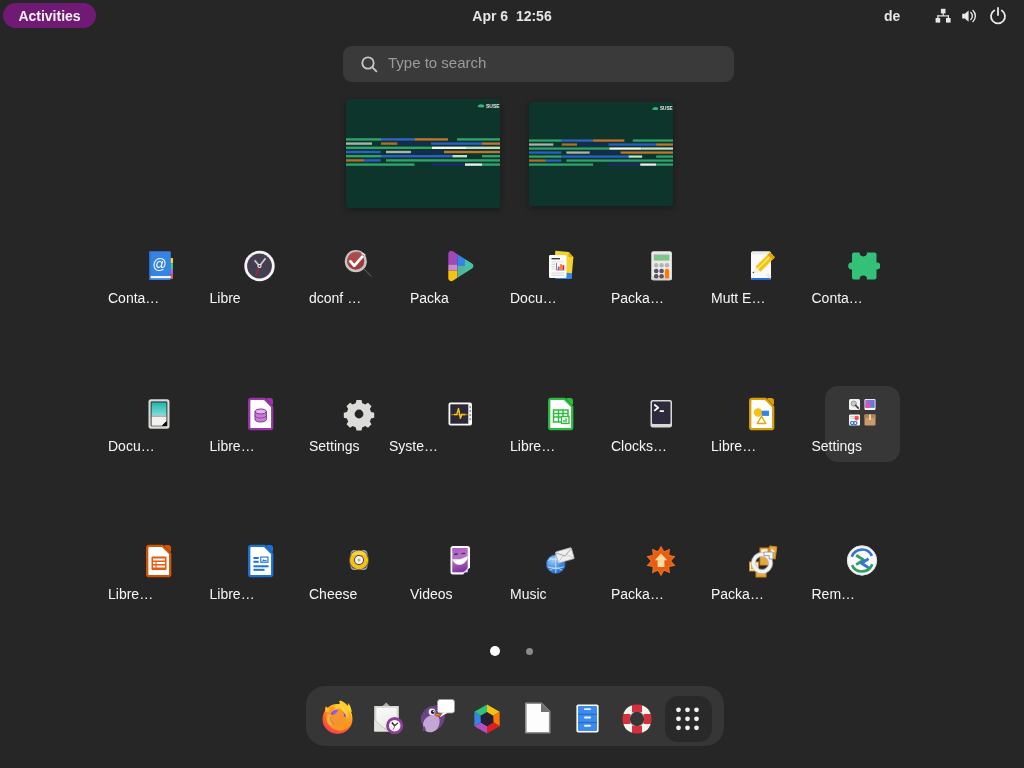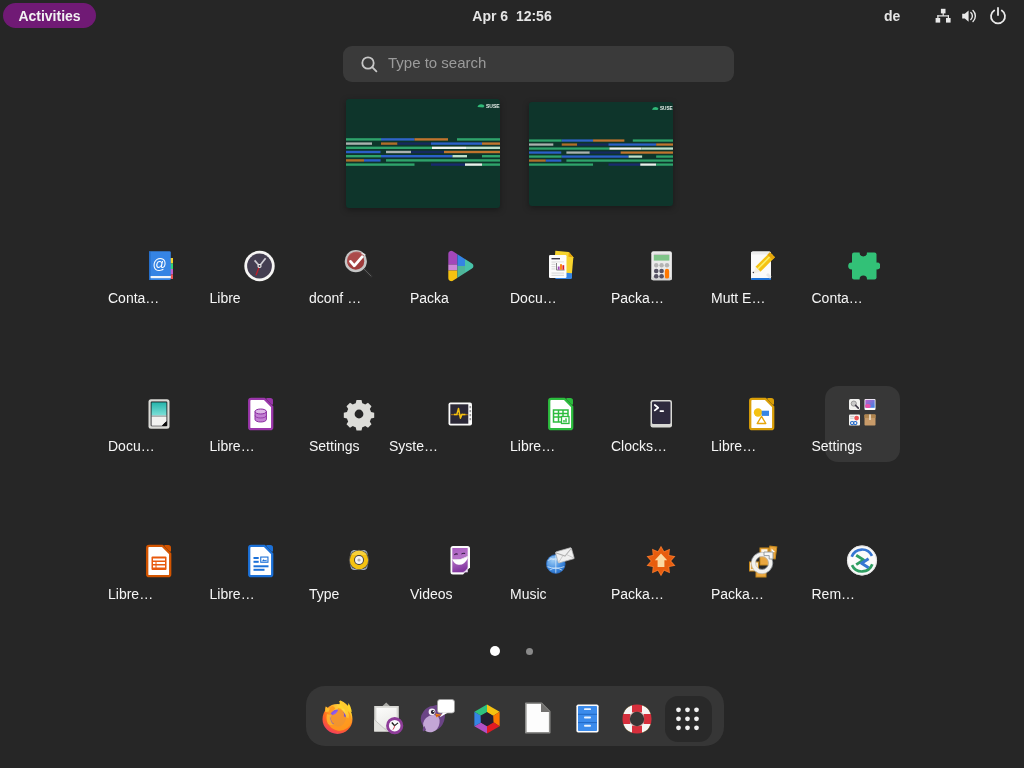--- a/index.html
+++ b/index.html
@@ -374,21 +374,21 @@
   <circle cx="24.7" cy="9.2" r="1" fill="#8494a4"></circle>
   <circle cx="11.3" cy="24.8" r="1" fill="#8494a4"></circle>
   <circle cx="24.7" cy="24.8" r="1" fill="#8494a4"></circle>
   <circle cx="18" cy="17" r="10.2" fill="#57534e"></circle>
   <circle cx="18" cy="17" r="9.2" fill="#f5c211"></circle>
   <path d="M10.2 12 a9.2 9.2 0 0 1 15.6 0 z" fill="#f8d341" opacity="0.9"></path>
   <circle cx="18" cy="17" r="4.9" fill="#3d3846"></circle>
   <circle cx="18" cy="17" r="4" fill="#f6f5f4"></circle>
   <circle cx="18" cy="17" r="1.6" fill="#b5b2ae"></circle>
 </svg>
-<div class="lbl" style="left:359px;top:586px;">Type</div>
+<div class="lbl" style="left:359px;top:586px;">Cheese</div>
 
 <svg class="abs" style="left:442px;top:543px;" width="36" height="36" viewBox="0 0 36 36">
   <linearGradient id="chg" x1="0" y1="0" x2="0.2" y2="1">
     <stop offset="0" stop-color="#a95cc0"></stop>
       <stop offset="0.45" stop-color="#b673c8"></stop>
       <stop offset="1" stop-color="#8338a0"></stop>
   </linearGradient>
   <path d="M8.5 5.5 a2.5 2.5 0 0 1 2.5 -2.5 h14.5 a2.5 2.5 0 0 1 2.5 2.5 v19 l-7 7 H11 a2.5 2.5 0 0 1 -2.5 -2.5 z" fill="#fbfbfb"></path>
   <rect x="10.3" y="5" width="15.4" height="24.3" fill="url(#chg)"></rect>
   <path d="M12.1 11.4 q1.8 -1.7 3.8 -0.7 l-0.4 1 q-1.7 -0.7 -3.4 0.5 z" fill="#331c40"></path>

